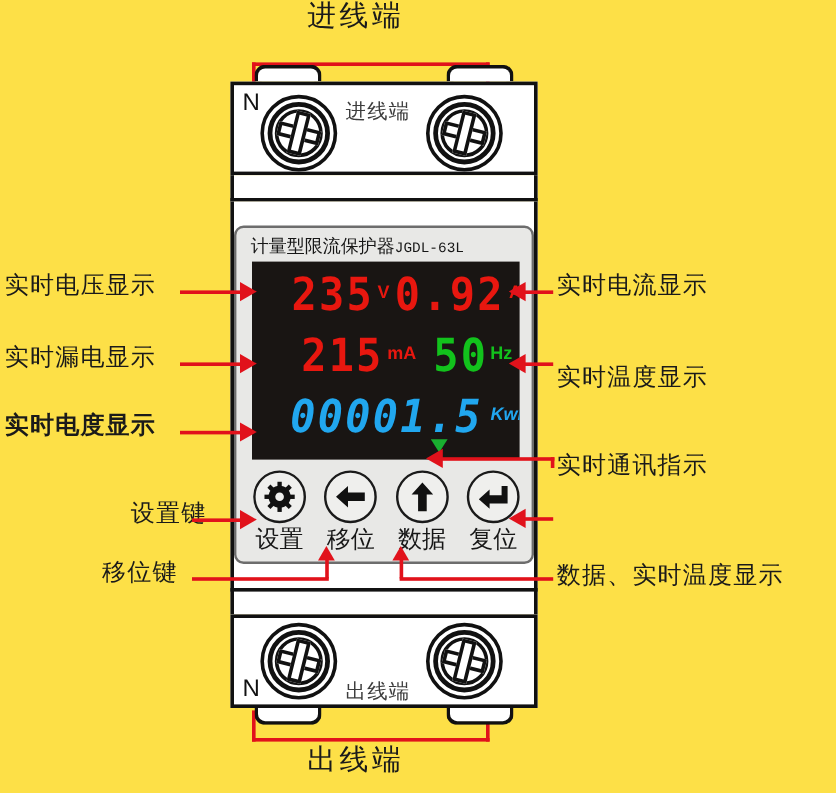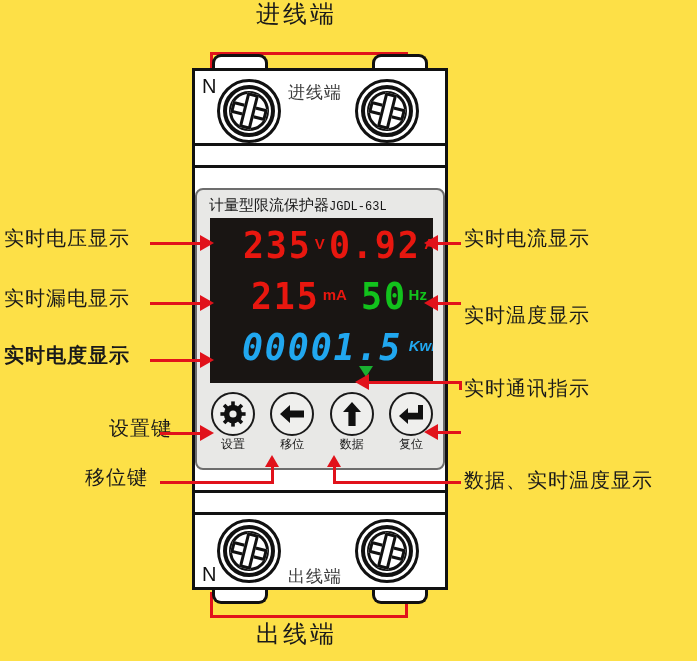--- a/index.html
+++ b/index.html
@@ -285,21 +285,21 @@
     left: 14px;
     top: 246px;
     width: 222px;
     display: flex;
     justify-content: space-between;
   }
   .btn-label {
     width: 44px;
     text-align: center;
     font-family: "Liberation Serif", "DejaVu Serif", serif;
-    font-size: 12px;
+    font-size: 20px;
     color: #161616;
     letter-spacing: 0px;
   }
 </style>
 </head>
 <body>
 
 <div id="stage">
 
   <div class="anno big" style="left:256px; top:2px;">进线端</div>

